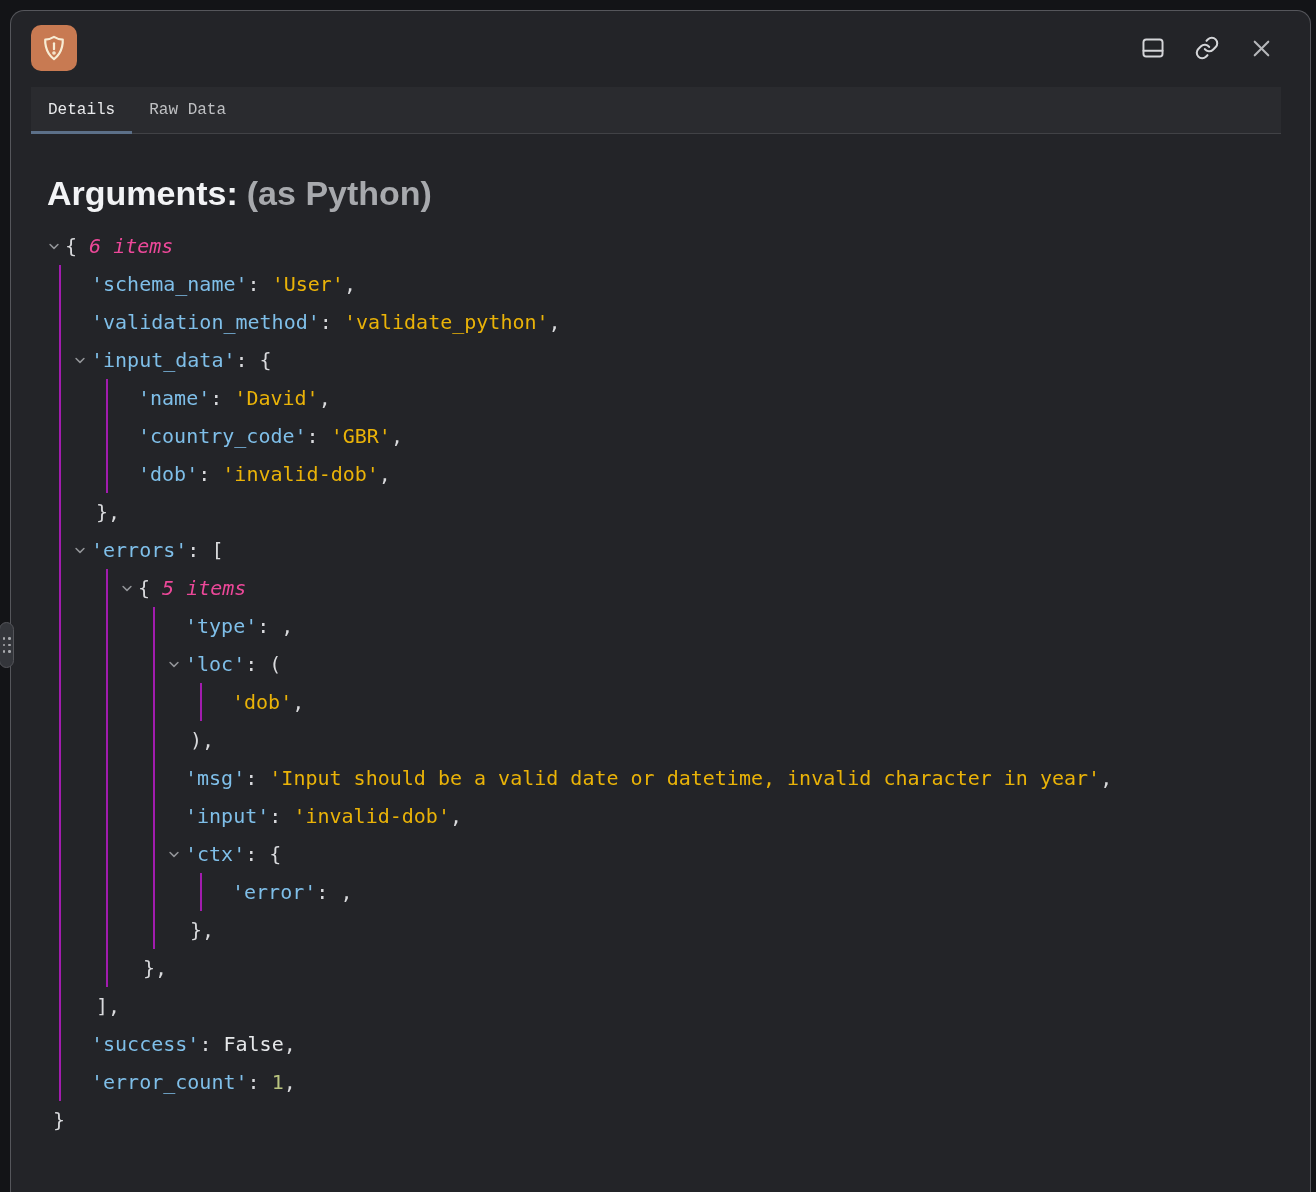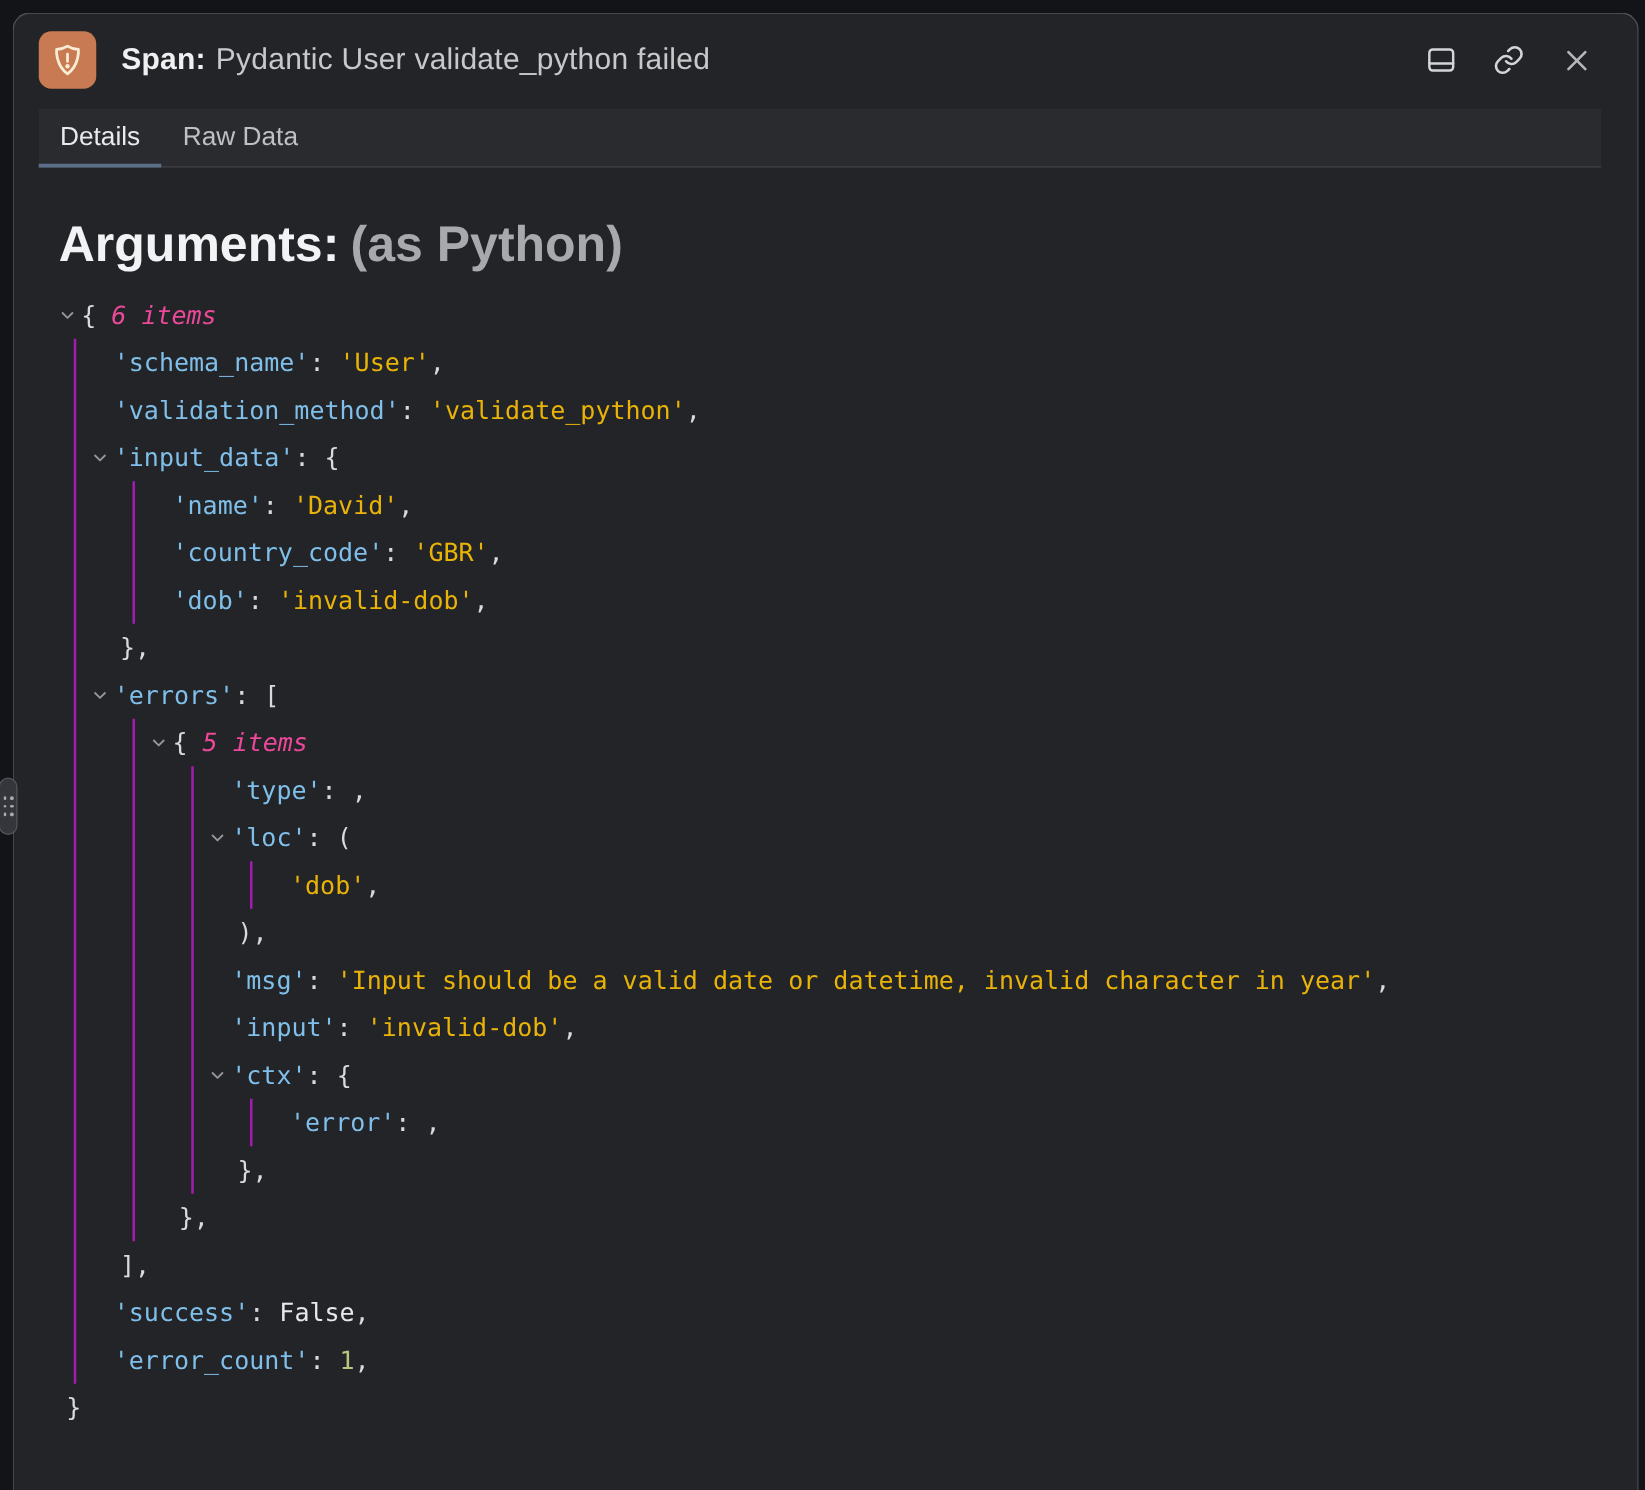--- a/index.html
+++ b/index.html
@@ -17,29 +17,29 @@
   .title { margin-left:20px; font-size:24px; color:#c7c8ca; letter-spacing:.2px; white-space:nowrap; }
   .title b { color:#eef0f1; font-weight:700; margin-right:8px; }
   .actions { margin-left:auto; display:flex; align-items:center; gap:24px; padding-right:14px; }
   .iconbtn { background:none; border:none; cursor:pointer; display:flex; align-items:center; justify-content:center;
              width:30px; height:30px; padding:0; }
 
   
   .tabbar { margin-left:20px; margin-right:29px; height:47px; background:#2a2b2f;
             border-bottom:1px solid #414246; display:flex; align-items:stretch; }
   .tab { position:relative; display:flex; align-items:center; padding:0 17px;
-         font-size:21px; color:#bfc0c3; background:none; border:none; cursor:pointer;
-         font-family:Liberation Sans, sans-serif; }
+         font-size:16px; color:#bfc0c3; background:none; border:none; cursor:pointer;
+         font-family:Liberation Mono, monospace; }
   .tab.active { color:#e9eaec; }
   .tab.active::after { content:""; position:absolute; left:0; right:0; bottom:-1px;
                        height:3px; background:#5c7089; }
 
   
   .body { padding-top:40px; }
-  .heading { margin:0 0 14px 36px; font-size:40px; font-weight:700; color:#f2f3f5; }
+  .heading { margin:0 0 14px 36px; font-size:34px; font-weight:700; color:#f2f3f5; }
   .heading .suffix { color:#a7a9ad; margin-left:9px; }
 
   
   .tree { font-family:"DejaVu Sans Mono", monospace; font-size:20px; color:#d9dadd; }
   .row { height:38px; display:flex; align-items:center; white-space:pre; padding-left:30px; }
   .row.has-chev { padding-left:12px; }
   .row.row-close { padding-left:35px; }
   .tree > .row.root-open { padding-left:36px; }
   .tree > .row.row-close { padding-left:42px; }
   .children { border-left:2px solid #a21caf; margin-left:45px; }
@@ -65,21 +65,20 @@
 <div class="panel">
 
   <div class="header">
     <div class="badge">
       <svg width="28" height="28" viewBox="0 0 24 24" fill="none" stroke="#f7ecd4" stroke-width="1.9" stroke-linecap="round" stroke-linejoin="round">
         <path d="M12 2.5c2.6 1.6 5.2 2.3 7.5 2.3 0 0 .9 10.7-7.5 16.7C3.6 15.5 4.5 4.8 4.5 4.8c2.3 0 4.9-.7 7.5-2.3z"></path>
         <line x1="12" y1="8" x2="12" y2="13"></line>
         <circle cx="12" cy="16.3" r="0.6" fill="#f7ecd4"></circle>
       </svg>
     </div>
-    <div class="title"><b>Span:</b><span>Pydantic User validate_python failed</span></div>
     <div class="actions">
       <button class="iconbtn" title="">
         <svg width="26" height="26" viewBox="0 0 24 24" fill="none" stroke="#d4d5d8" stroke-width="1.8" stroke-linecap="round" stroke-linejoin="round">
           <rect x="3.2" y="4.2" width="17.6" height="15.6" rx="2.6"></rect>
           <line x1="3.2" y1="14.6" x2="20.8" y2="14.6"></line>
         </svg>
       </button>
       <button class="iconbtn" title="">
         <svg width="26" height="26" viewBox="0 0 24 24" fill="none" stroke="#d4d5d8" stroke-width="1.9" stroke-linecap="round" stroke-linejoin="round">
           <path d="M10 13a5 5 0 0 0 7.54.54l2.5-2.5a5 5 0 0 0-7.07-7.07l-1.4 1.39"></path>

